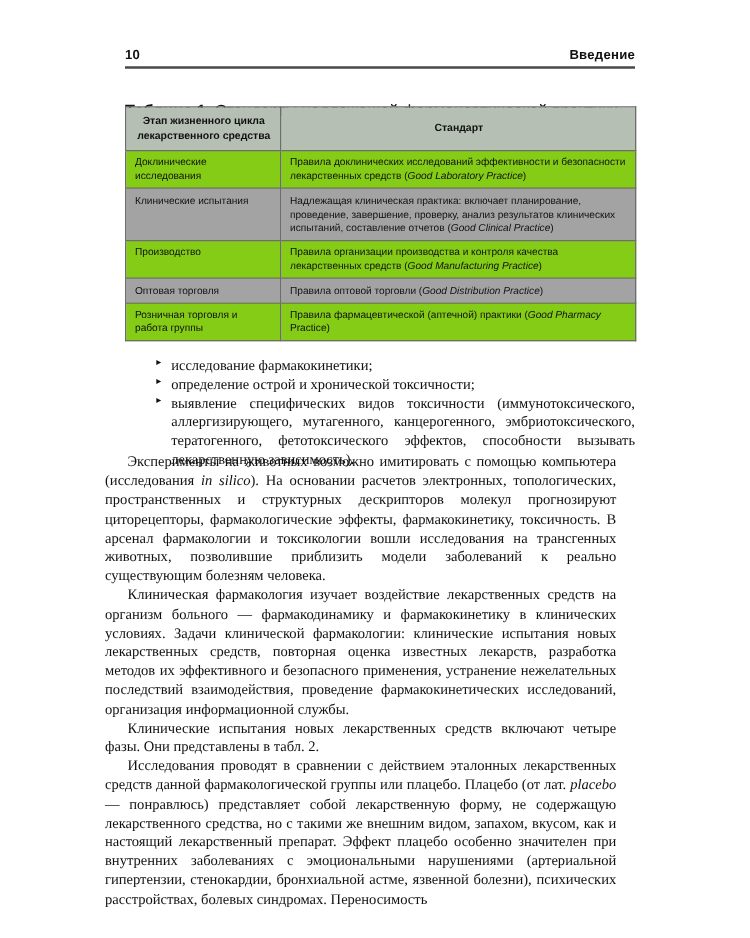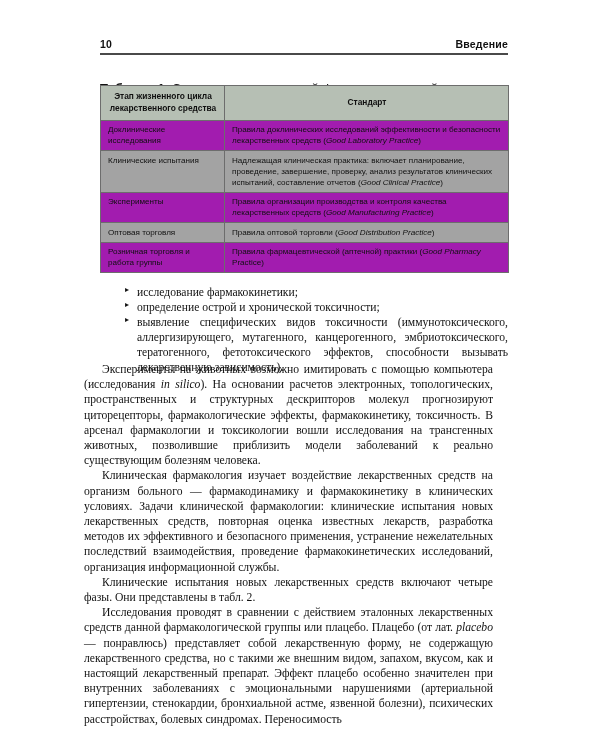--- a/index.html
+++ b/index.html
@@ -90,21 +90,21 @@
     background: #b6bfb4;
     font-weight: bold;
     text-align: center;
     vertical-align: middle;
     padding-top: 5px;
     padding-bottom: 5px;
     font-size: 8.4px;
     line-height: 1.42;
   }
   .std-table tbody tr.shade td { background: #a3a3a3; }
-  .std-table tbody tr.plain td { background: #a21caf; }
+  .std-table tbody tr.plain td { background: #84cc16; }
   .std-table .en { font-style: italic; margin-top: 12px; }
 
   
   .bullets {
     position: absolute;
     left: 100px;
     top: 285px;
     width: 408px;
     font-family: "Liberation Serif", serif;
     font-size: 11.6px;
@@ -176,21 +176,21 @@
     <tbody>
         <tr class="plain">
           <td>Доклинические исследования</td>
           <td><span>Правила доклинических исследований эффективности и безопасности лекарственных средств (</span><span class="en">Good Laboratory Practice</span><span>)</span></td>
         </tr>
         <tr class="shade">
           <td>Клинические испытания</td>
           <td><span>Надлежащая клиническая практика: включает планирование, проведение, завершение, проверку, анализ результатов клинических испытаний, составление отчетов (</span><span class="en">Good Clinical Practice</span><span>)</span></td>
         </tr>
         <tr class="plain">
-          <td>Эксперименты</td>
+          <td>Производство</td>
           <td><span>Правила организации производства и контроля качества лекарственных средств (</span><span class="en">Good Manufacturing Practice</span><span>)</span></td>
         </tr>
         <tr class="shade">
           <td>Оптовая торговля</td>
           <td><span>Правила оптовой торговли (</span><span class="en">Good Distribution Practice</span><span>)</span></td>
         </tr>
         <tr class="plain">
           <td>Розничная торговля и работа группы</td>
           <td><span>Правила фармацевтической (аптечной) практики (</span><span class="en">Good Pharmacy</span><span> Practice)</span></td>
         </tr>

